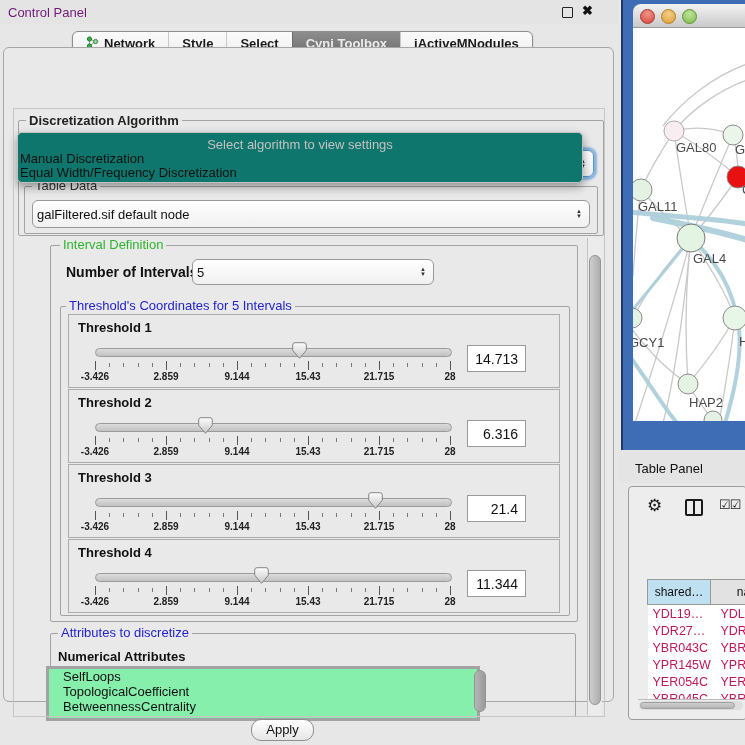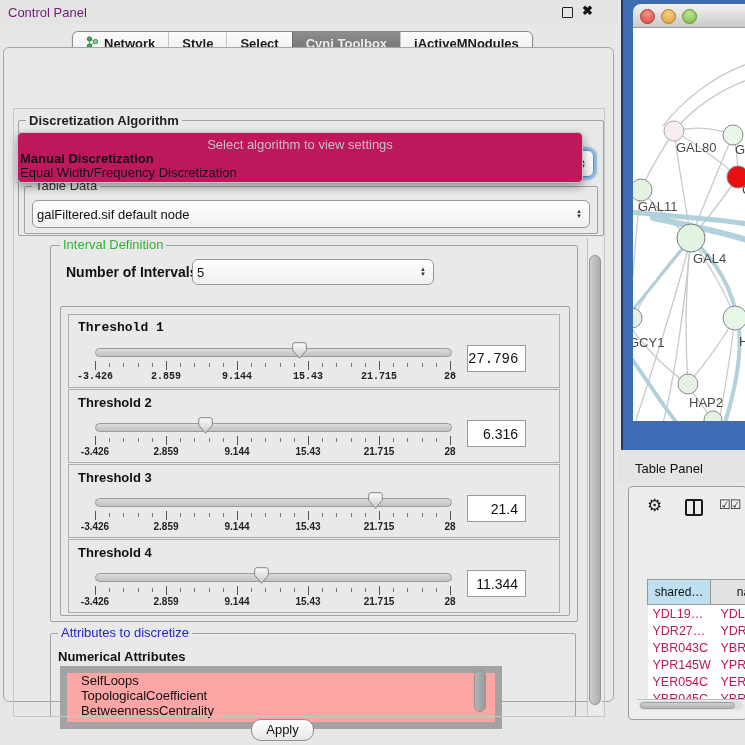--- a/index.html
+++ b/index.html
@@ -35,44 +35,44 @@
 
   .combo{position:absolute;background:linear-gradient(#ffffff,#f0f0f0);border:1px solid #989898;border-radius:6px;
          font-size:13px;color:#111;cursor:default;}
   .combo .txt{position:absolute;left:4px;top:50%;transform:translateY(-50%);white-space:nowrap;}
   .combo .arrows{position:absolute;right:7px;top:50%;transform:translateY(-50%);display:flex;flex-direction:column;
                  align-items:center;font-size:6px;line-height:5px;color:#333;}
   #algo-combo{left:22px;top:102px;width:566px;height:25px;border:1px solid #5a93cf;
               box-shadow:0 0 2px 3px rgba(120,170,220,.85);}
 
   
-  #popup{left:13px;top:84px;width:564px;height:49px;background:#be185d;border:1px solid #c2c2c2;border-radius:5px;
+  #popup{left:13px;top:84px;width:564px;height:49px;background:#0f766e;border:1px solid #c2c2c2;border-radius:5px;
          box-shadow:0 4px 10px rgba(0,0,0,.38);}
   #popup-header{position:absolute;left:0;right:0;top:4px;text-align:center;font-size:13px;color:#c2c2c2;}
   .popup-opt{position:absolute;left:2px;font-size:13px;color:#111;white-space:nowrap;cursor:default;}
-  .popup-opt.bold{font-weight:bold;}
+  .popup-opt.bold{font-weight:normal;}
 
   
   .threshold-panel{position:absolute;left:8px;width:492px;height:74px;border:1px solid #adadad;background:#e9e9e9;box-sizing:border-box;}
   .th-title{position:absolute;left:9px;top:5px;font-size:13px;font-weight:bold;color:#111;}
   .slider-area{position:absolute;left:26px;top:0;width:355px;height:74px;}
   .slider-track{position:absolute;left:0;top:33px;width:355px;height:7px;border:1px solid #9b9b9b;border-radius:5px;
                 background:linear-gradient(#dcdcdc,#c2c2c2);}
   .slider-handle{position:absolute;top:27px;width:15px;height:17px;margin-left:-7.5px;}
   .ticks{position:absolute;left:0;top:46px;width:355px;height:9px;}
   .tick{position:absolute;width:1px;background:#555;}
   .tick.minor{top:2px;height:4px;background:#777;}
   .tick.major{top:0;height:9px;}
   .tick-labels{position:absolute;left:0;top:56px;width:355px;height:12px;}
   .tick-label{position:absolute;transform:translateX(-50%);font-size:10px;font-weight:bold;color:#222;white-space:nowrap;}
   .value-box{position:absolute;left:398px;top:30px;width:59px;height:27px;background:#fff;border:1px solid #9a9a9a;
              font-size:14px;color:#111;text-align:right;line-height:27px;padding-right:7px;box-sizing:border-box;}
 
   
-  #attr-list{left:56px;top:618px;width:428px;height:49px;background:#fca5a5;border:7px solid #a3a3a3;overflow:hidden;}
+  #attr-list{left:42px;top:618px;width:428px;height:49px;background:#86efac;border:3px solid #a3a3a3;overflow:hidden;}
   .attr-item{font-size:13px;color:#111;line-height:15px;padding-left:14px;white-space:nowrap;}
   .vscroll-thumb{position:absolute;border:1px solid #949494;border-radius:6px;background:linear-gradient(90deg,#cecece,#adadad);}
 
   
   #apply-btn{left:247px;top:671px;width:61px;height:20px;border:1px solid #8f8f8f;border-radius:10px;
              background:linear-gradient(#ffffff,#e6e6e6);font-size:13px;color:#111;text-align:center;line-height:19px;cursor:default;}
 
   
   #net-window{left:621px;top:0;width:124px;height:450px;background:#3e6db5;border-left:2px solid #1c3a63;box-sizing:border-box;}
   #net-titlebar{left:633px;top:4px;width:112px;height:24px;border-radius:8px 0 0 0;
@@ -187,22 +187,23 @@
     <div class="abs" style="left:62px;top:216px;font-size:14px;font-weight:bold;color:#111;">Number of Intervals</div>
     <div class="combo" style="left:188px;top:211px;width:240px;height:24px;">
       <span class="txt">5</span>
       <span class="arrows">
         <span>▲</span>
           <span>▼</span>
       </span>
     </div>
 
     <div class="groupbox" id="thresholds-group" style="left:56px;top:258px;width:508px;height:308px;"></div>
+    <div class="grouptitle t-blue" style="left:62px;top:251px;">Threshold's Coordinates for 5 Intervals</div>
     <div class="abs" id="thresholds" style="left:56px;top:258px;width:508px;height:308px;">
-        <div class="threshold-panel" style="top: 8px; font-family: Liberation Mono, monospace;">
+        <div class="threshold-panel" style="top: 8px;">
           <div class="th-title">Threshold 1</div>
           <div class="slider-area">
             <div class="slider-track"></div>
             <div class="slider-handle" style="left: 57.7197%;"><svg width="15" height="17" viewBox="0 0 15 17">
                 <path d="M3 0.7 L12 0.7 Q14.3 0.7 14.3 3 L14.3 8.3 L7.5 16.3 L0.7 8.3 L0.7 3 Q0.7 0.7 3 0.7 Z" fill="url(#hgrad)" stroke="#858585" stroke-width="1"></path>
               </svg></div>
             <div class="ticks">
               <div class="tick major" style="left: 0%;"></div>
               <div class="tick minor" style="left: 4%;"></div>
               <div class="tick minor" style="left: 8%;"></div>
@@ -232,21 +233,21 @@
             </div>
             <div class="tick-labels">
               <span class="tick-label" style="left: 0%;">-3.426</span>
               <span class="tick-label" style="left: 20%;">2.859</span>
               <span class="tick-label" style="left: 40%;">9.144</span>
               <span class="tick-label" style="left: 60%;">15.43</span>
               <span class="tick-label" style="left: 80%;">21.715</span>
               <span class="tick-label" style="left: 100%;">28</span>
             </div>
           </div>
-          <div class="value-box">27.796</div>
+          <div class="value-box">14.713</div>
         </div>
         <div class="threshold-panel" style="top: 83px;">
           <div class="th-title">Threshold 2</div>
           <div class="slider-area">
             <div class="slider-track"></div>
             <div class="slider-handle" style="left: 30.9998%;"><svg width="15" height="17" viewBox="0 0 15 17">
                 <path d="M3 0.7 L12 0.7 Q14.3 0.7 14.3 3 L14.3 8.3 L7.5 16.3 L0.7 8.3 L0.7 3 Q0.7 0.7 3 0.7 Z" fill="url(#hgrad)" stroke="#858585" stroke-width="1"></path>
               </svg></div>
             <div class="ticks">
               <div class="tick major" style="left: 0%;"></div>

